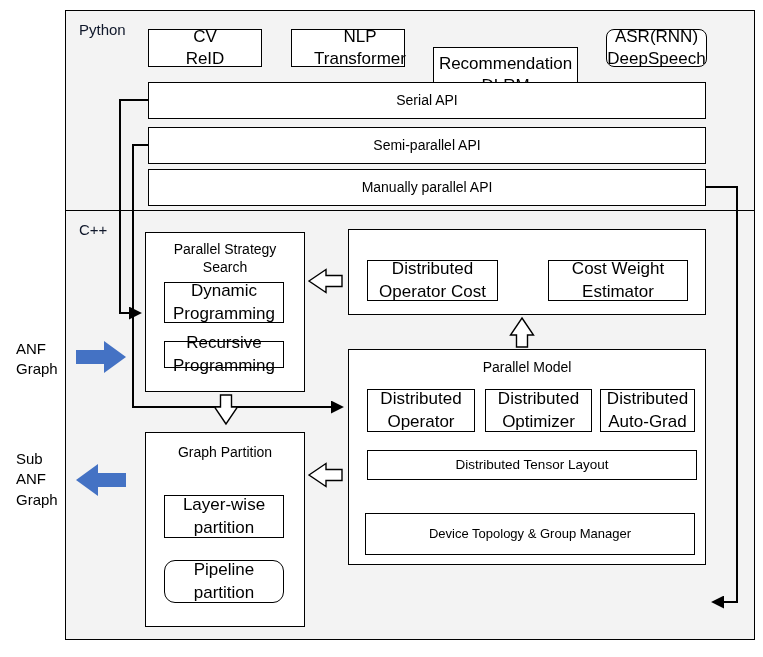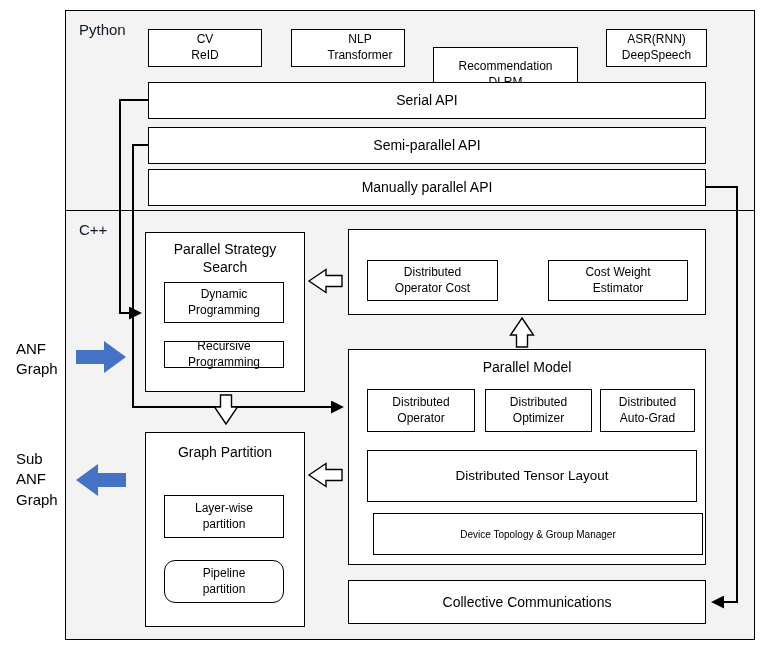--- a/index.html
+++ b/index.html
@@ -12,21 +12,21 @@
     position:absolute; background:#f3f3f3; border:1.6px solid #000;
     box-sizing:border-box;
   }
   .sec-label {
     position:absolute; color:#0f172a; font-size:15px; line-height:1;
     white-space:pre-line;
   }
   .box {
     position:absolute; background:#ffffff; border:1.2px solid #000;
     box-sizing:border-box; display:flex; align-items:center; justify-content:center;
-    text-align:center; white-space:pre-line; font-size:12px; line-height:1.3;
+    text-align:center; white-space:pre-line; font-size:17px; line-height:1.3;
   }
   .bar { font-size:14px; }
   .container-box {
     position:absolute; background:#ffffff; border:1.2px solid #000;
     box-sizing:border-box;
   }
   .container-title {
     position:absolute; left:0; right:0; text-align:center;
     font-size:14px; line-height:1.3; white-space:pre-line;
   }
@@ -49,21 +49,21 @@
 
   <span class="sec-label" style="left:79px; top:22px;">Python</span>
   <span class="sec-label" style="left:79px; top:222px;">C++</span>
 
   <div class="box" style="left:148px; top:29px; width:114px; height:38px;">CV
 ReID</div>
   <div class="box" style="left:291px; top:29px; width:114px; height:38px;padding-left:24px;">NLP
 Transformer</div>
   <div class="box" style="left:433px; top:29px; width:145px; height:56px;margin-top:18px;">Recommendation
 DLRM</div>
-  <div class="box" style="left:606px; top:29px; width:101px; height:38px;">ASR(RNN)
+  <div class="box" style="left:606px; top:29px; width:101px; height:38px;border-radius:8px;">ASR(RNN)
 DeepSpeech</div>
 
   <div class="box bar" style="left:148px; top:82px; width:558px; height:37px;">Serial API</div>
   <div class="box bar" style="left:148px; top:127px; width:558px; height:37px;">Semi-parallel API</div>
   <div class="box bar" style="left:148px; top:169px; width:558px; height:37px;">Manually parallel API</div>
 
   <div class="container-box" style="left:145px; top:232px; width:160px; height:160px;">
     <div class="container-title" style="top:7px;">Parallel Strategy
 Search</div>
     <div class="box" style="left:18px; top:49px; width:120px; height:41px;">Dynamic
@@ -80,33 +80,32 @@
   </div>
 
   <div class="container-box" style="left:348px; top:349px; width:358px; height:216px;">
     <div class="container-title" style="top:8px;">Parallel Model</div>
     <div class="box" style="left:18px; top:39px; width:108px; height:43px;">Distributed
 Operator</div>
     <div class="box" style="left:136px; top:39px; width:107px; height:43px;">Distributed
 Optimizer</div>
     <div class="box" style="left:251px; top:39px; width:95px; height:43px;">Distributed
 Auto-Grad</div>
-    <div class="box" style="left:18px; top:100px; width:330px; height:52px; font-size:13.5px;">Distributed Tensor Layout</div>
-    <div class="box" style="left:24px; top:163px; width:330px; height:42px; font-size:10px;">Device Topology &amp; Group Manager</div>
+    <div class="box" style="left:18px; top:100px; width:330px; height:30px; font-size:13.5px;">Distributed Tensor Layout</div>
+    <div class="box" style="left:16px; top:163px; width:330px; height:42px; font-size:13px;">Device Topology &amp; Group Manager</div>
   </div>
 
   <div class="container-box" style="left:145px; top:432px; width:160px; height:195px;">
     <div class="container-title" style="top:10px;">Graph Partition</div>
     <div class="box" style="left:18px; top:62px; width:120px; height:43px;">Layer-wise
 partition</div>
     <div class="box" style="left:18px; top:127px; width:120px; height:43px;border-radius:11px;">Pipeline
 partition</div>
   </div>
 
-  <div class="box bar" style="left:348px; top:580px; width:358px; height:44px;">Collective Communications</div>
 
   <div class="side-label" style="left:16px; top:339px;">ANF
 Graph</div>
   <div class="side-label" style="left:16px; top:449px;">Sub
 ANF
 Graph</div>
 
   <svg class="overlay" viewBox="0 0 763 657">
     <defs>
       <marker id="arr" viewBox="0 0 10 10" refX="8.5" refY="5" markerWidth="6.5" markerHeight="6.5" orient="auto">

